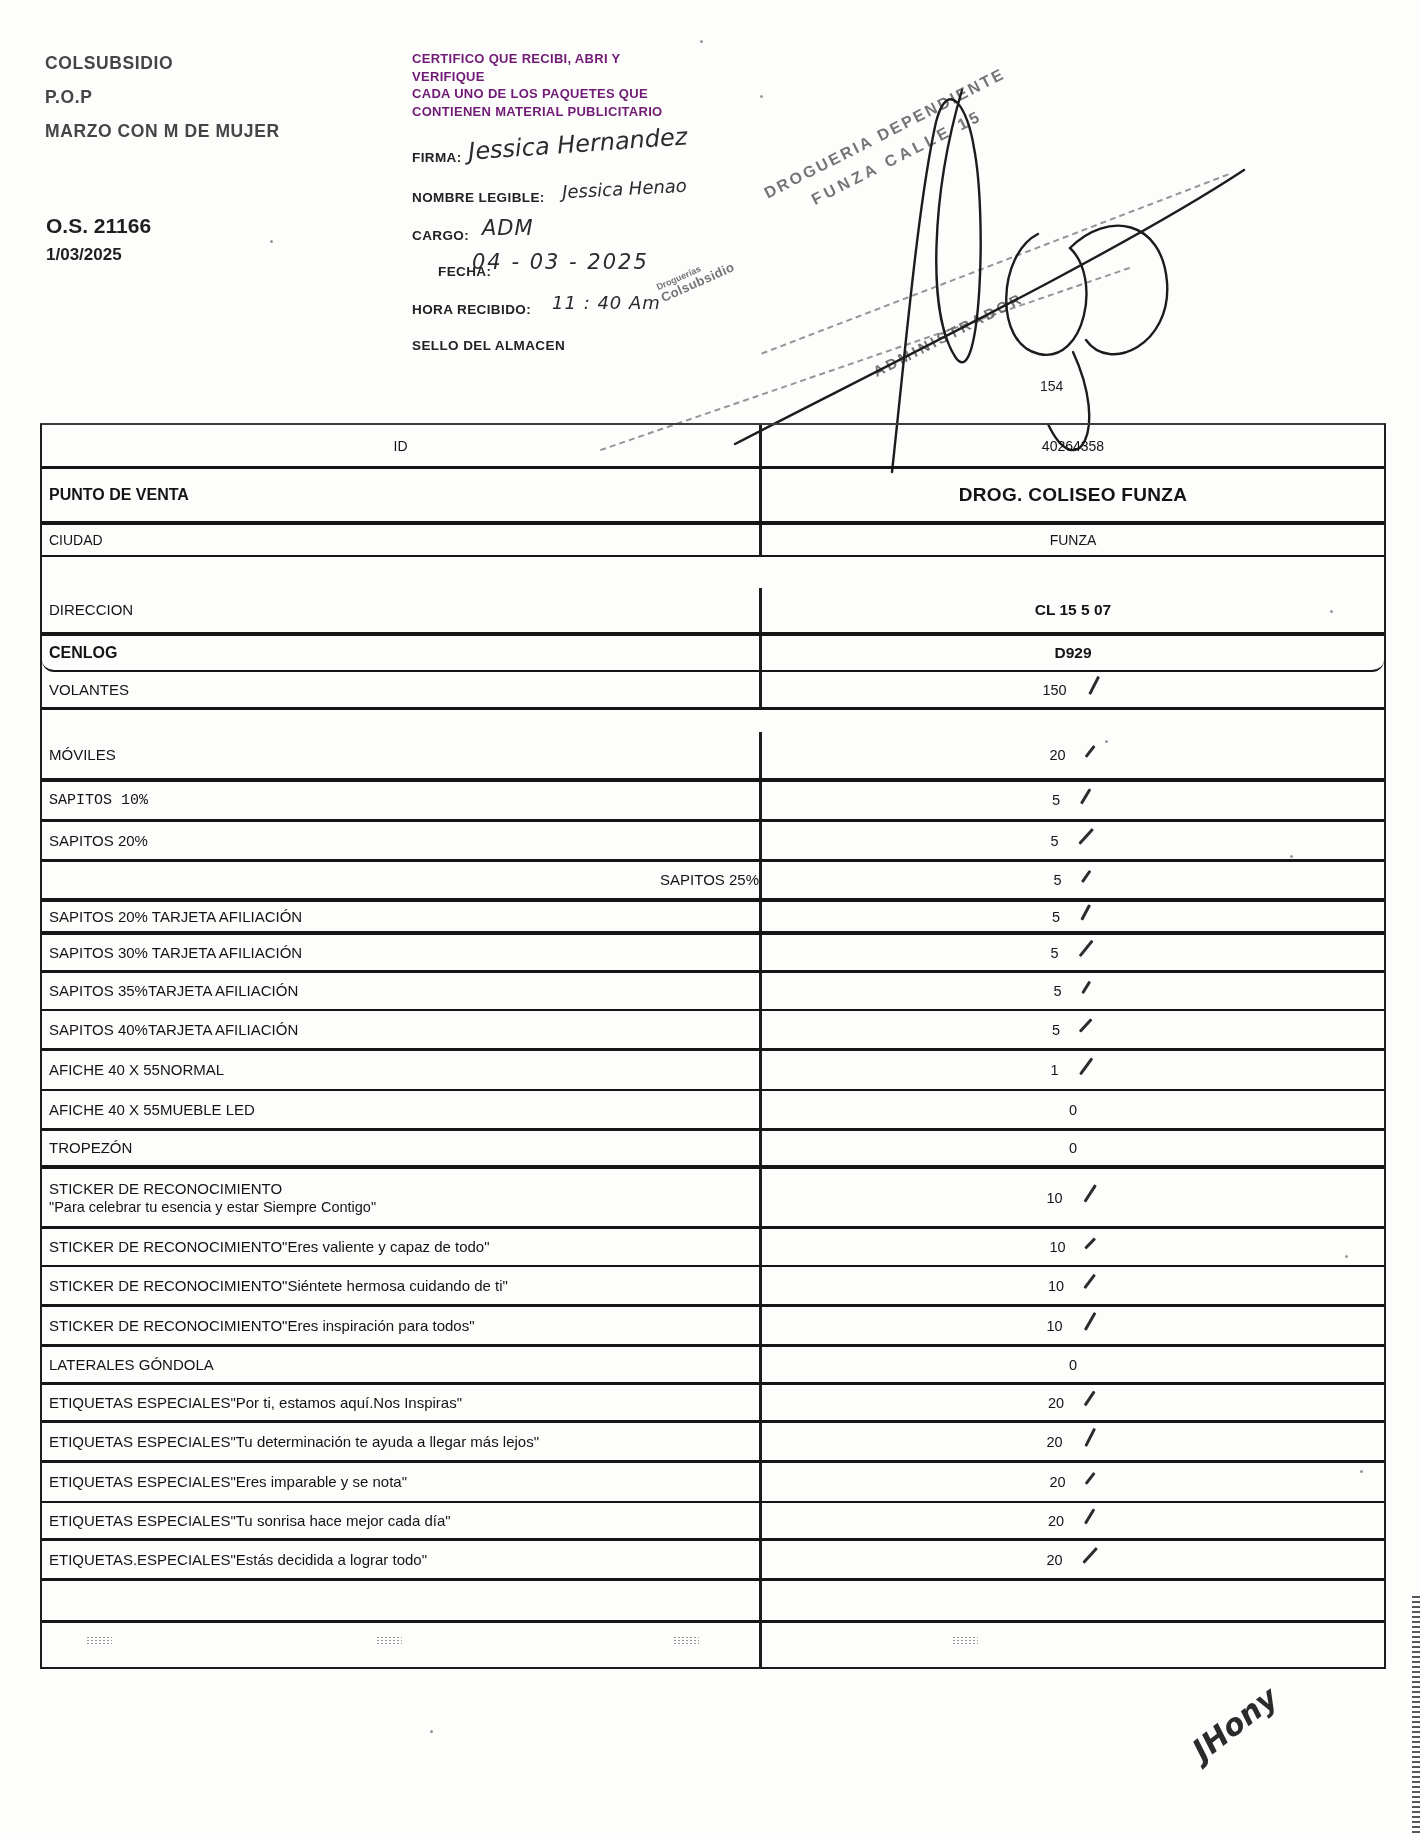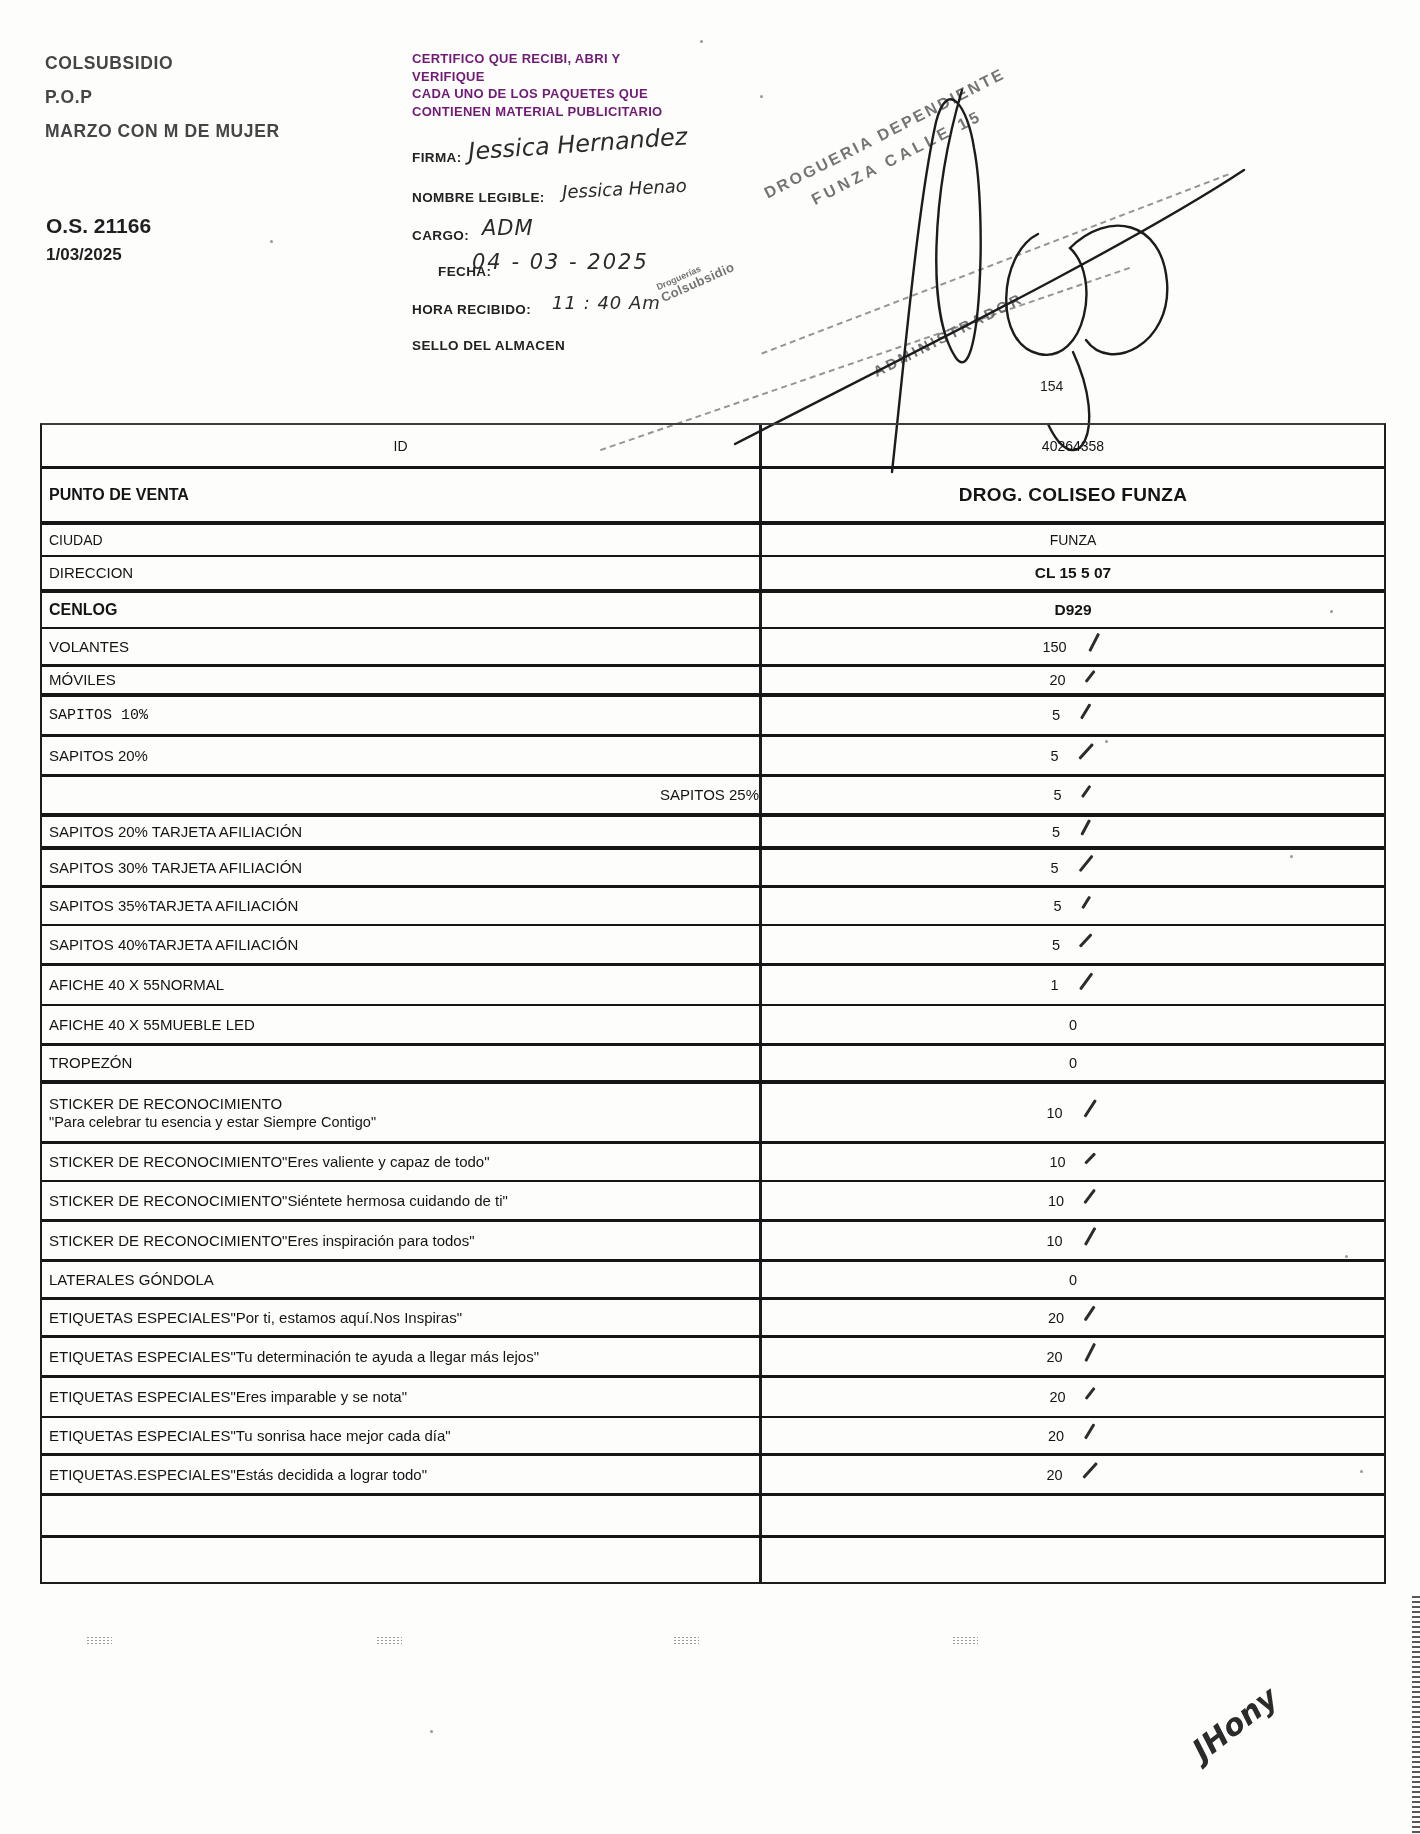--- a/index.html
+++ b/index.html
@@ -142,51 +142,51 @@
       <div class="t-row r-small" style="height: 32px; border-bottom-width: 2px;">
     <div class="t-cell t-left">
       <span class="l1">CIUDAD</span>
 
     </div>
     <div class="t-cell t-right">
       <span class="v">FUNZA</span>
 
     </div>
   </div>
-      <div class="t-row r-bold-value" style="height: 36px; border-bottom-width: 4px;">
+      <div class="t-row r-bold-value" style="height: 48px; border-bottom-width: 4px; margin-top: 31px;">
     <div class="t-cell t-left">
       <span class="l1">DIRECCION</span>
 
     </div>
     <div class="t-cell t-right">
       <span class="v">CL 15 5 07</span>
 
     </div>
   </div>
-      <div class="t-row r-bold-label r-bold-value" style="height: 36px; border-bottom-width: 2px;">
+      <div class="t-row r-bold-label r-bold-value" style="height: 36px; border-bottom-width: 2px; border-radius: 12px;">
     <div class="t-cell t-left">
       <span class="l1">CENLOG</span>
 
     </div>
     <div class="t-cell t-right">
       <span class="v">D929</span>
 
     </div>
   </div>
       <div class="t-row" style="height: 38px; border-bottom-width: 3px;">
     <div class="t-cell t-left">
       <span class="l1">VOLANTES</span>
 
     </div>
     <div class="t-cell t-right">
       <span class="v">150</span>
       <span class="tick" style="width: 20px; transform: rotate(-63deg);"></span>
     </div>
   </div>
-      <div class="t-row" style="height: 30px; border-bottom-width: 4px;">
+      <div class="t-row" style="height: 50px; border-bottom-width: 4px; margin-top: 22px;">
     <div class="t-cell t-left">
       <span class="l1">MÓVILES</span>
 
     </div>
     <div class="t-cell t-right">
       <span class="v">20</span>
       <span class="tick" style="width: 14px; transform: rotate(-52deg);"></span>
     </div>
   </div>
       <div class="t-row" style="height: 40px; border-bottom-width: 3px; font-family: Liberation Mono, monospace;">

